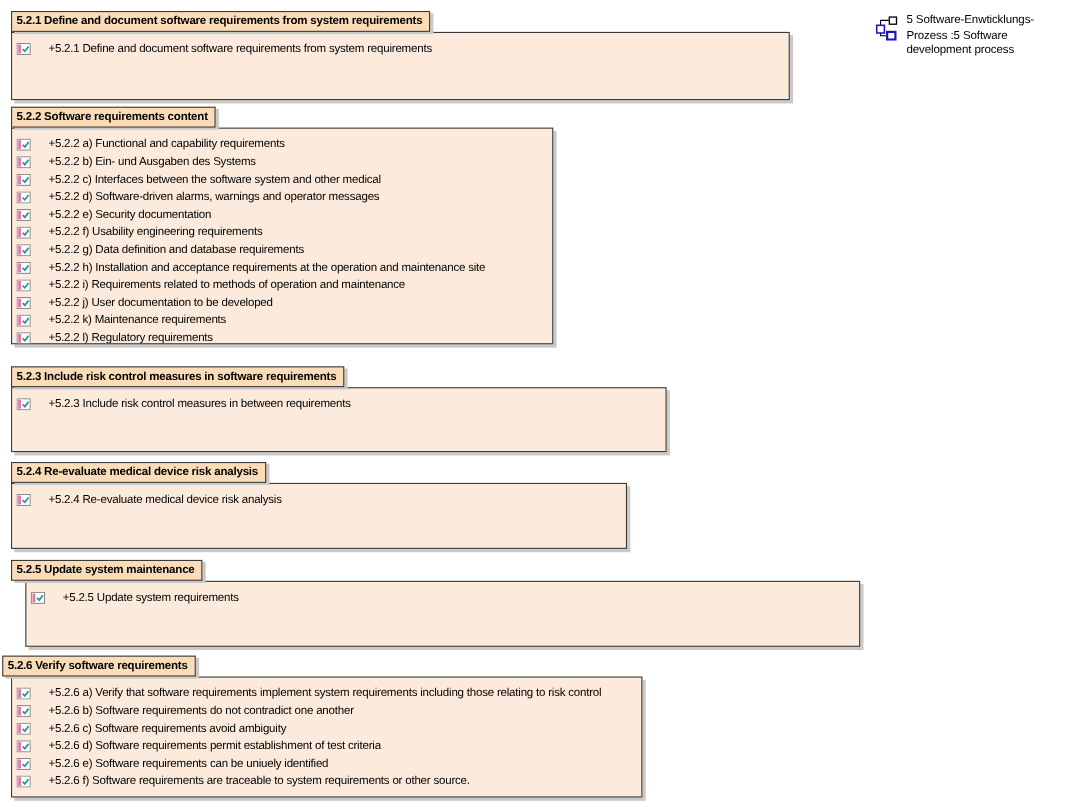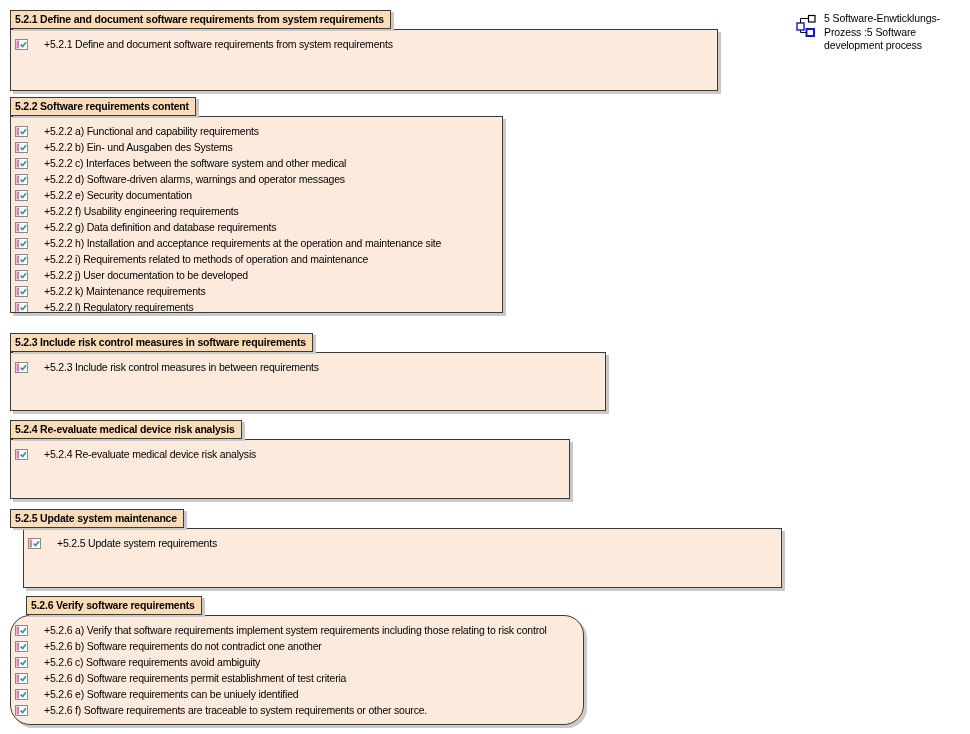--- a/index.html
+++ b/index.html
@@ -192,22 +192,22 @@
     <div class="group-body" style="left: 10px; top: 528px; width: 759px; height: 60px; margin-left: 13px;">
       <div class="req-row">
         <span class="req-icon"><svg width="13" height="11" viewBox="0 0 13 11">
             <rect x="0.5" y="0.5" width="12" height="10" fill="#ffffff" stroke="#8a8a8a"></rect>
             <rect x="1.5" y="1.5" width="2.6" height="8" fill="#e27ba9"></rect>
             <polyline points="5.6,5.6 7.6,7.6 11,3.2" fill="none" stroke="#2e9494" stroke-width="1.6"></polyline>
           </svg></span>
         <span class="req-label">+5.2.5 Update system requirements</span>
       </div>
     </div>
-    <div class="tab" style="left: 26px; top: 596px;">5.2.6 Verify software requirements</div>
-    <div class="group-body" style="left: 10px; top: 615px; width: 574px; height: 110px; border-radius: 20px;">
+    <div class="tab" style="left: 2px; top: 596px;">5.2.6 Verify software requirements</div>
+    <div class="group-body" style="left: 10px; top: 615px; width: 574px; height: 110px;">
       <div class="req-row">
         <span class="req-icon"><svg width="13" height="11" viewBox="0 0 13 11">
             <rect x="0.5" y="0.5" width="12" height="10" fill="#ffffff" stroke="#8a8a8a"></rect>
             <rect x="1.5" y="1.5" width="2.6" height="8" fill="#e27ba9"></rect>
             <polyline points="5.6,5.6 7.6,7.6 11,3.2" fill="none" stroke="#2e9494" stroke-width="1.6"></polyline>
           </svg></span>
         <span class="req-label">+5.2.6  a) Verify that software requirements implement system requirements including those relating to risk control</span>
       </div>
       <div class="req-row">
         <span class="req-icon"><svg width="13" height="11" viewBox="0 0 13 11">

